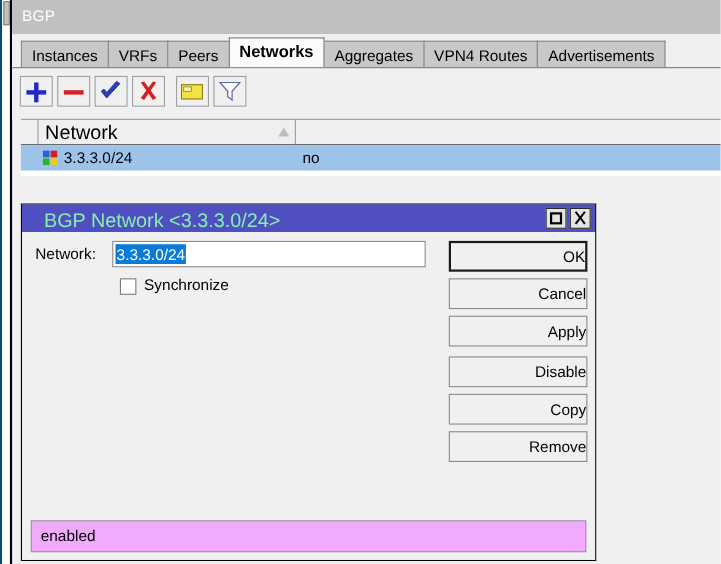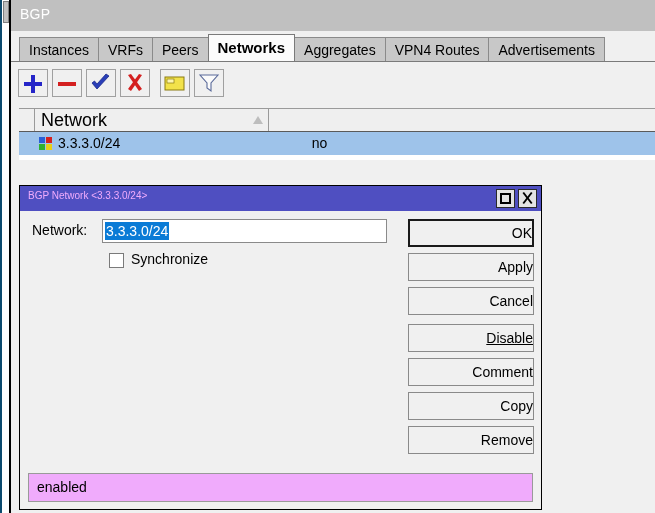--- a/index.html
+++ b/index.html
@@ -212,21 +212,21 @@
     height: 23px;
     line-height: 23px;
     box-sizing: border-box;
     font-size: 14px;
     color: #000;
     white-space: nowrap;
     overflow: hidden;
   }
   .rcell.c-sel  { width: 16px; }
   .rcell.c-net  { width: 234px; padding-left: 4px; display: flex; align-items: center; }
-  .rcell.c-sync { width: 95px; padding-left: 6px; text-align: center; }
+  .rcell.c-sync { width: 95px; padding-left: 6px; }
   .rcell.c-rest { flex: 1; }
 
   .grid-icon {
     width: 13px; height: 13px;
     display: inline-block;
     position: relative;
     margin-right: 6px;
     flex: 0 0 auto;
   }
   .grid-icon i {
@@ -251,23 +251,23 @@
   }
   #dlg-title-bar {
     position: absolute;
     left: 0; top: 0;
     width: 521px; height: 25px;
     background: #4f4fc1;
     box-sizing: border-box;
   }
   #dlg-title-text {
     position: absolute;
-    left: 8px; top: 4px;
-    font-size: 10px;
-    color: #f0abfc;
+    left: 20px; top: 4px;
+    font-size: 18px;
+    color: #86efac;
     white-space: nowrap;
   }
   .dlg-ctl {
     position: absolute;
     top: 3px;
     width: 19px; height: 19px;
     background: #e4e4e4;
     border: 1px solid #2a2a2a;
     box-sizing: border-box;
     cursor: default;
@@ -359,21 +359,21 @@
     box-sizing: border-box;
     font-size: 14px;
     color: #000;
     margin-bottom: 6px;
     cursor: default;
   }
   .dbtn.focused {
     border: 2px solid #1a1a1a;
     line-height: 24px;
   }
-  .dbtn.spacer-before { margin-top: 9px; text-decoration: underline; }
+  .dbtn.spacer-before { margin-top: 9px; }
 
   #dlg-status {
     position: absolute;
     left: 8px; bottom: 7px;
     width: 505px; height: 29px;
     background: #f0abfc;
     border: 1px solid #9a9a9a;
     box-sizing: border-box;
   }
   #dlg-status-text {
@@ -498,24 +498,23 @@
           </div>
         </div>
 
         <div id="form-sync-row">
           <div id="checkbox-sync"></div>
           <div id="label-sync">Synchronize</div>
         </div>
 
         <div id="dlg-buttons">
           <div class="dbtn focused">OK</div>
+          <div class="dbtn">Cancel</div>
           <div class="dbtn">Apply</div>
-          <div class="dbtn">Cancel</div>
           <div class="dbtn spacer-before">Disable</div>
-          <div class="dbtn">Comment</div>
           <div class="dbtn">Copy</div>
           <div class="dbtn">Remove</div>
         </div>
 
         <div id="dlg-status">
           <div id="dlg-status-text">enabled</div>
         </div>
 
       </div>
     </div>

